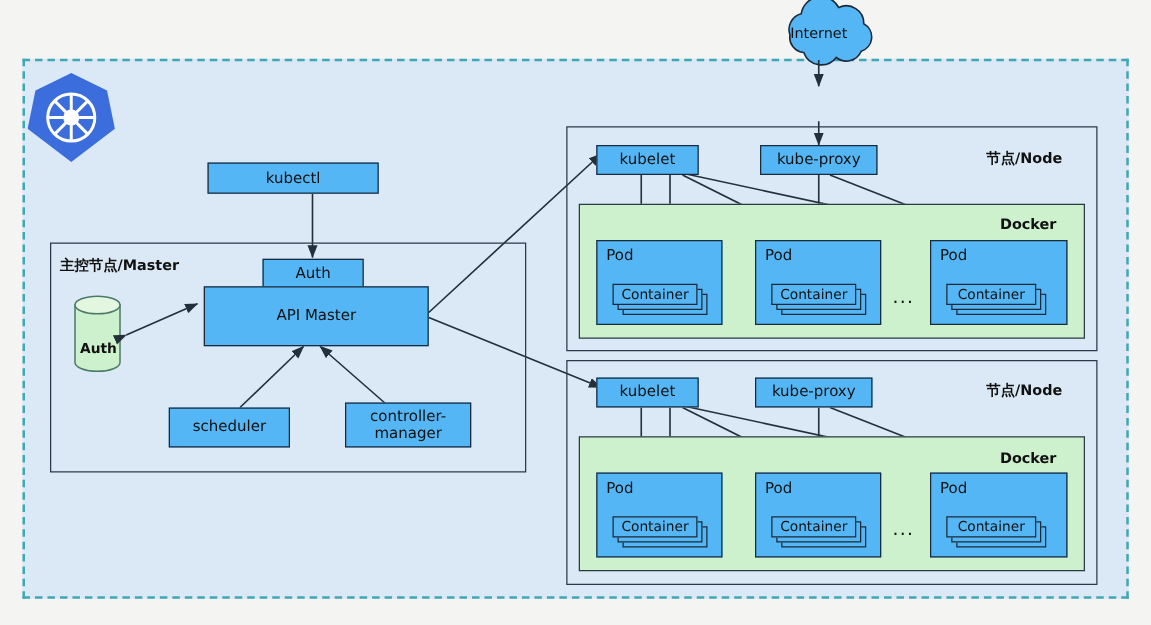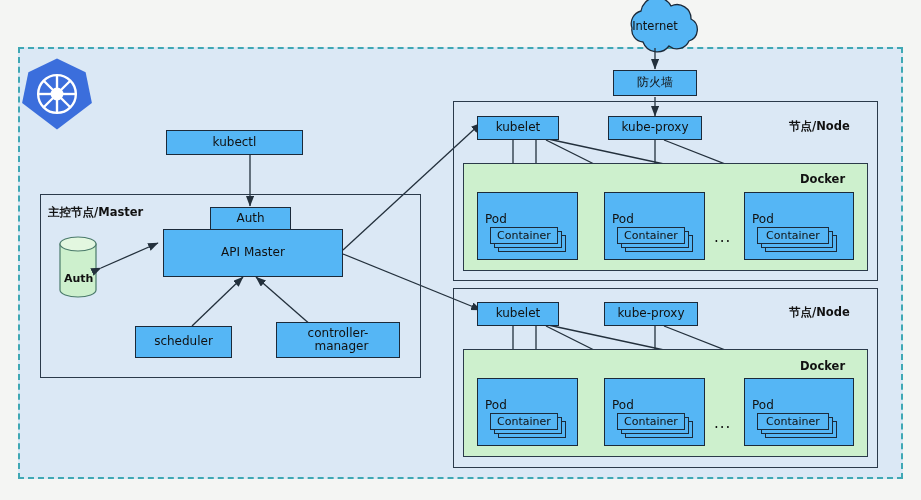--- a/index.html
+++ b/index.html
@@ -35,21 +35,21 @@
   }
   .region-label{
     position:absolute;font-weight:bold;font-size:11.5px;color:#111;
     white-space:nowrap;
   }
   .pod-box{
     position:absolute;box-sizing:border-box;
     background:#55b6f5;border:1.4px solid #1b2a3a;
   }
   .pod-label{
-    position:absolute;left:7px;top:19px;font-size:12px;color:#111;
+    position:absolute;left:7px;top:4px;font-size:12px;color:#111;
   }
   .container-stack{position:absolute;}
   .container-stack .shadow{
     position:absolute;box-sizing:border-box;
     background:#55b6f5;border:1.2px solid #1b2a3a;
   }
   .container-stack .front{
     position:absolute;left:0;top:0;box-sizing:border-box;
     background:#55b6f5;border:1.2px solid #1b2a3a;
     display:flex;align-items:center;justify-content:center;
@@ -152,34 +152,33 @@
         <line x1="31" y1="34" x2="45" y2="48"></line>
         <line x1="55" y1="58" x2="69" y2="72"></line>
         <line x1="69" y1="34" x2="55" y2="48"></line>
         <line x1="45" y1="58" x2="31" y2="72"></line>
       </g>
     </svg>
   </div>
 
   <div class="cloud-label" style="left:620px;top:19px;width:70px;">Internet</div>
 
-  <div class="box" style="left:613px;top:70px;width:84px;height:26px;">防火墙</div>
 
   <div class="box" style="left:166px;top:130px;width:137px;height:25px;">kubectl</div>
 
   <div class="group-box" style="left:40px;top:194px;width:381px;height:184px;"></div>
   <div class="region-label" style="left:48px;top:205px;">主控节点/Master</div>
 
   <div class="box" style="left:210px;top:207px;width:81px;height:24px;">Auth</div>
   <div class="box" style="left:163px;top:229px;width:180px;height:48px;">API Master</div>
 
   <div class="etcd-label" style="left:64px;top:272px;">Auth</div>
 
   <div class="box" style="left:135px;top:326px;width:97px;height:32px;">scheduler</div>
-  <div class="box" style="left:276px;top:322px;width:124px;height:36px;text-align:right;">controller-
+  <div class="box" style="left:276px;top:322px;width:101px;height:36px;">controller-
 manager</div>
 
   <div class="group-box" style="left:453px;top:101px;width:425px;height:180px;"></div>
   <div class="region-label" style="left:789px;top:119px;">节点/Node</div>
 
   <div class="box" style="left:477px;top:116px;width:82px;height:24px;">kubelet</div>
   <div class="box" style="left:608px;top:116px;width:94px;height:24px;">kube-proxy</div>
 
   <div class="docker-box" style="left:463px;top:163px;width:405px;height:108px;"></div>
   <div class="region-label" style="left:800px;top:172px;">Docker</div>

